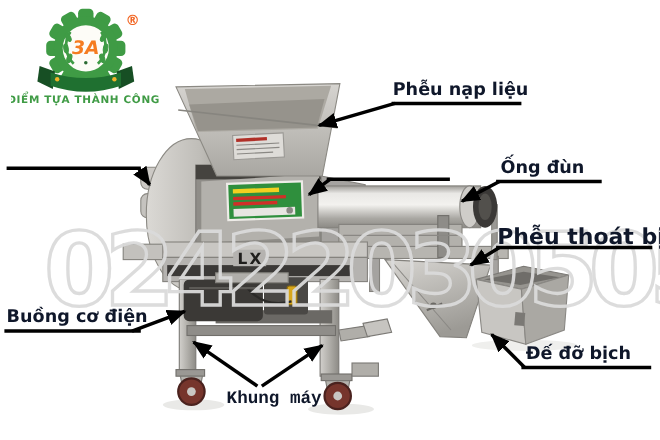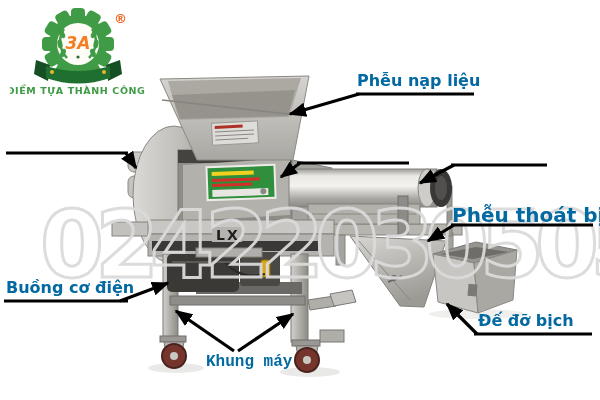--- a/index.html
+++ b/index.html
@@ -6,21 +6,21 @@
   #stage{position:relative;width:600px;height:400px;background:#ffffff;overflow:hidden;
          font-family:"DejaVu Sans","Liberation Sans",sans-serif;}
   #machine-svg{position:absolute;left:0;top:0;z-index:2;}
   #logo-svg{position:absolute;left:10px;top:2px;z-index:4;}
   .watermark{position:absolute;left:40px;top:192px;z-index:5;
              font:800 92px "DejaVu Sans",sans-serif;letter-spacing:-9px;white-space:nowrap;
              color:transparent;-webkit-text-stroke:3px rgba(218,218,218,0.95);
              pointer-events:none;}
   #annot-svg{position:absolute;left:0;top:0;z-index:6;}
   .label{position:absolute;z-index:7;font:700 16px "DejaVu Sans","Liberation Sans",sans-serif;
-         color:#0369a1;white-space:nowrap;}
+         color:#0f172a;white-space:nowrap;}
   .lbl-sm{font-size:20px;}
 </style>
 </head>
 <body>
 
 <div id="stage">
 
   <svg id="machine-svg" width="600" height="400" viewBox="0 0 600 400">
     <defs>
       <linearGradient id="gTube" x1="0" y1="0" x2="0" y2="1">
@@ -250,18 +250,19 @@
         <line x1="238" y1="351" x2="293" y2="314" marker-end="url(#arrow)"></line>
       </g>
       <g>
         <line x1="474" y1="334" x2="592" y2="334"></line>
         <line x1="477" y1="334" x2="447" y2="304" marker-end="url(#arrow)"></line>
       </g>
     </g>
   </svg>
 
   <div class="label" style="left:357px;top:71px;">Phễu nạp liệu</div>
+  <div class="label" style="left:455px;top:142px;">Ống đùn</div>
   <div class="label lbl-sm" style="left:452px;top:203px;">Phễu thoát bịch</div>
   <div class="label" style="left:6px;top:278px;">Buồng cơ điện</div>
   <div class="label" style="left:206px;top:353px;font-family:Liberation Mono, monospace;">Khung máy</div>
   <div class="label" style="left:478px;top:311px;">Đế đỡ bịch</div>
 
 </div>
 
 </body></html>

